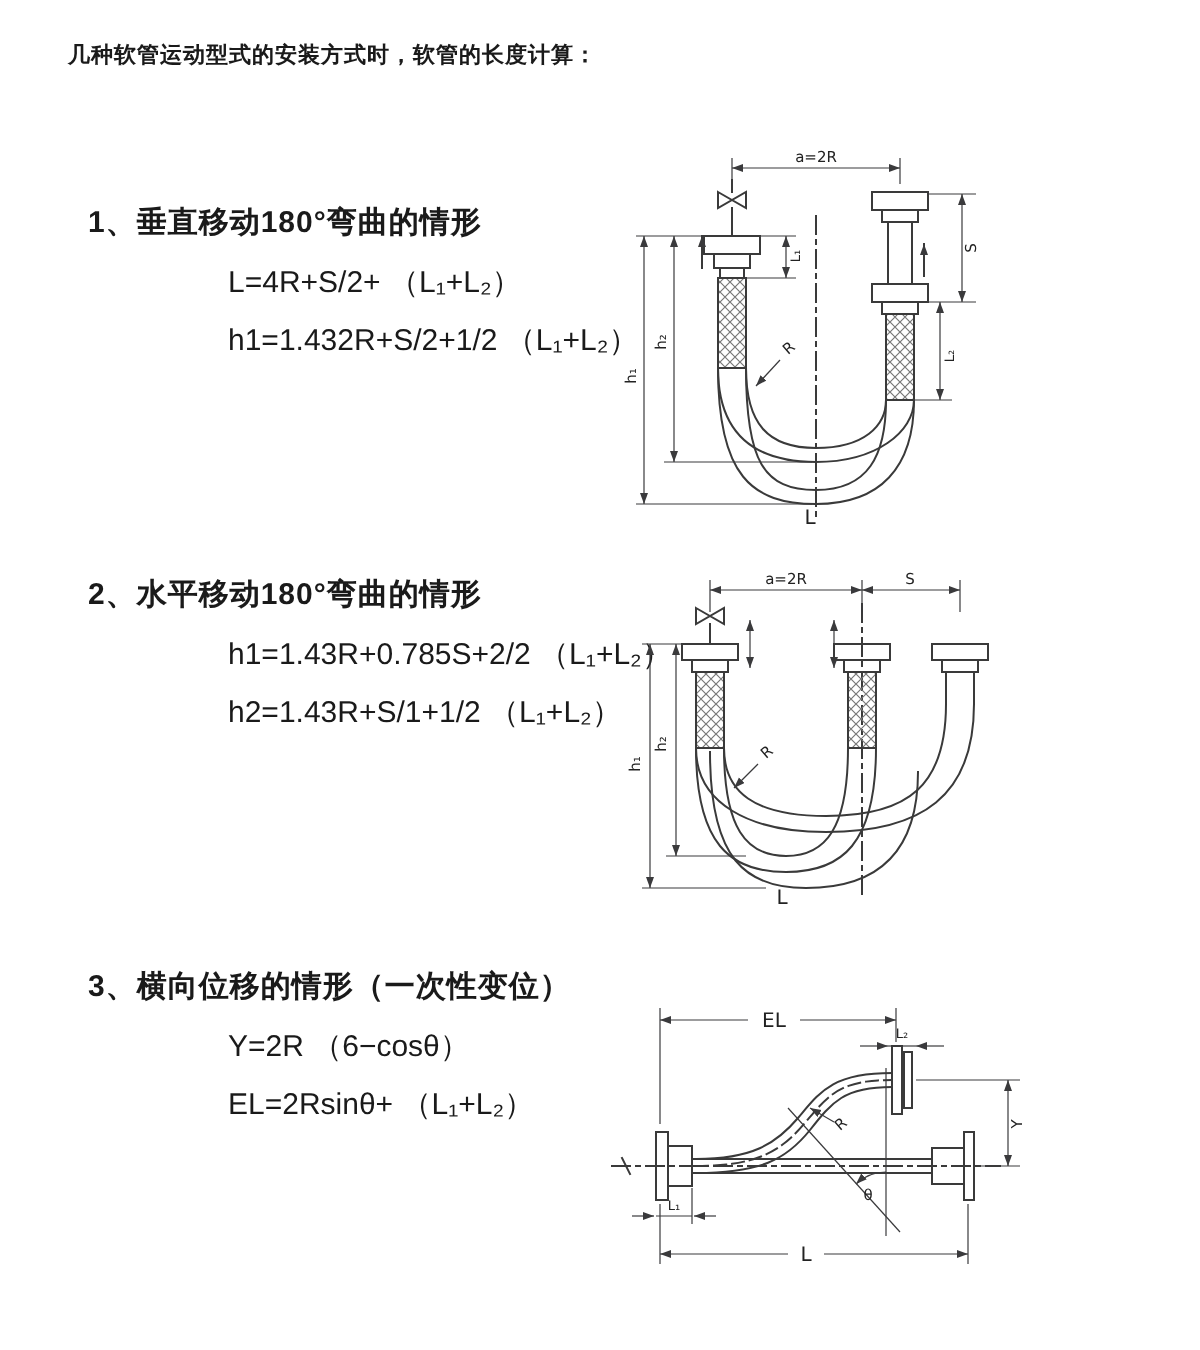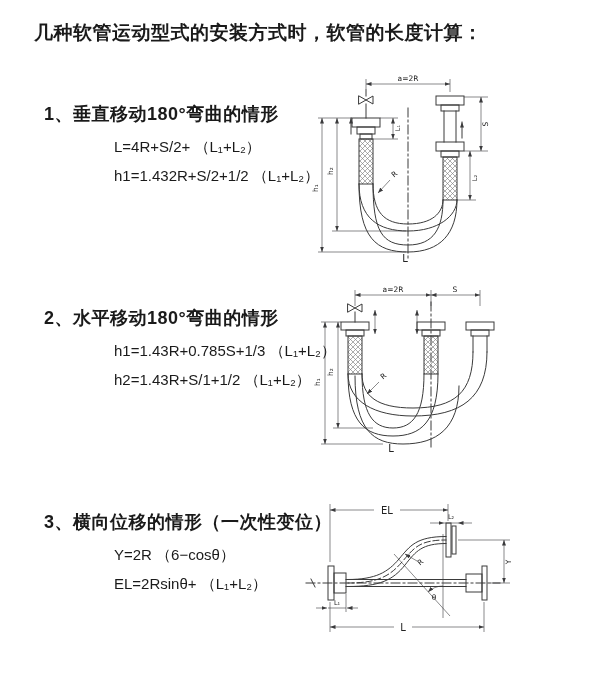--- a/index.html
+++ b/index.html
@@ -3,29 +3,29 @@
 <meta charset="utf-8">
 <style>
   html,body { margin:0; padding:0; }
   body {
     width:600px; height:675px; background:#ffffff; position:relative;
     font-family:"Liberation Sans","DejaVu Sans",sans-serif; color:#1a1a1a;
     overflow:hidden;
   }
   .title {
     position:absolute; left:34px; top:20px; margin:0;
-    font-size:19px; font-weight:700; letter-spacing:0.5px;
+    font-size:11px; font-weight:700; letter-spacing:0.5px;
   }
   .sec { position:absolute; left:44px; }
-  .sec .heading { font-size:18px; font-weight:700; letter-spacing:0.5px; }
+  .sec .heading { font-size:15px; font-weight:700; letter-spacing:0.5px; }
   .sec .formulas { margin:7px 0 0 22px; }
   .sec .formula { font-size:15px; line-height:28.5px; white-space:pre;margin-left:48px; }
   #sec1 { top:102px; }
-  #sec2 { top:306px; }
-  #sec3 { top:510px; }
+  #sec2 { top:288px; }
+  #sec3 { top:484px; }
 
   .dwg { position:absolute; }
   .dwg .ln, .dwg .ln line, .dwg .ln path, .dwg .ln rect {
     stroke:#3a3a3a; stroke-width:1; fill:none; stroke-linecap:square;
   }
   .dwg .ht { fill:url(#ht) !important; }
   .dwg .dim line, .dwg .dim path {
     stroke:#3a3a3c; stroke-width:0.6; fill:none;
   }
   .dwg .cl { stroke-dasharray:9 3 2 3; stroke-width:0.7; }
@@ -49,21 +49,21 @@
     <div class="heading">1、垂直移动180°弯曲的情形</div>
     <div class="formulas">
       <div class="formula">L=4R+S/2+ （L₁+L₂）</div>
       <div class="formula">h1=1.432R+S/2+1/2 （L₁+L₂）</div>
     </div>
   </section>
 
   <section class="sec" id="sec2">
     <div class="heading">2、水平移动180°弯曲的情形</div>
     <div class="formulas">
-      <div class="formula">h1=1.43R+0.785S+1/3 （L₁+L₂）</div>
+      <div class="formula">h1=1.43R+0.785S+2/2 （L₁+L₂）</div>
       <div class="formula">h2=1.43R+S/1+1/2 （L₁+L₂）</div>
     </div>
   </section>
 
   <section class="sec" id="sec3">
     <div class="heading">3、横向位移的情形（一次性变位）</div>
     <div class="formulas">
       <div class="formula">Y=2R （6−cosθ）</div>
       <div class="formula">EL=2Rsinθ+ （L₁+L₂）</div>
     </div>

